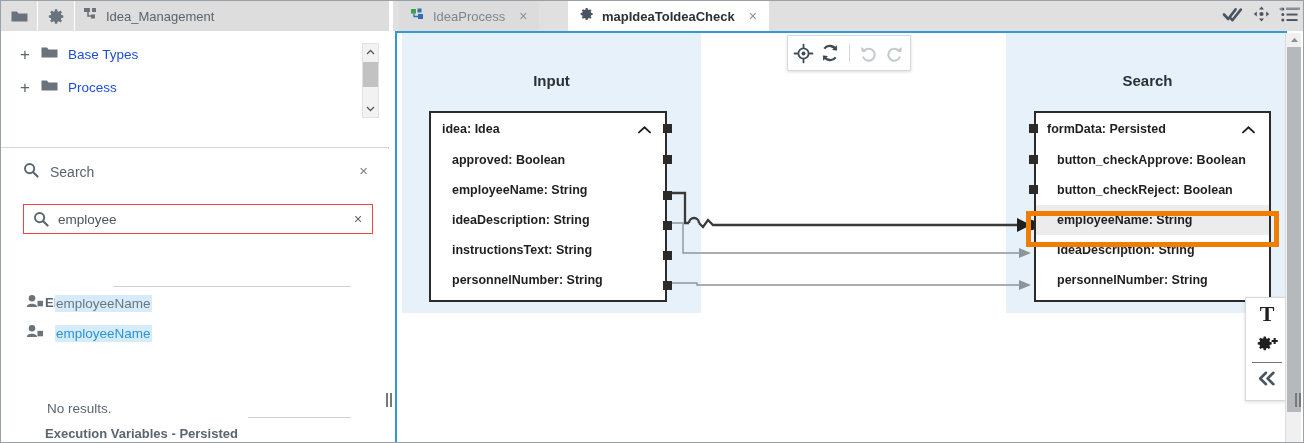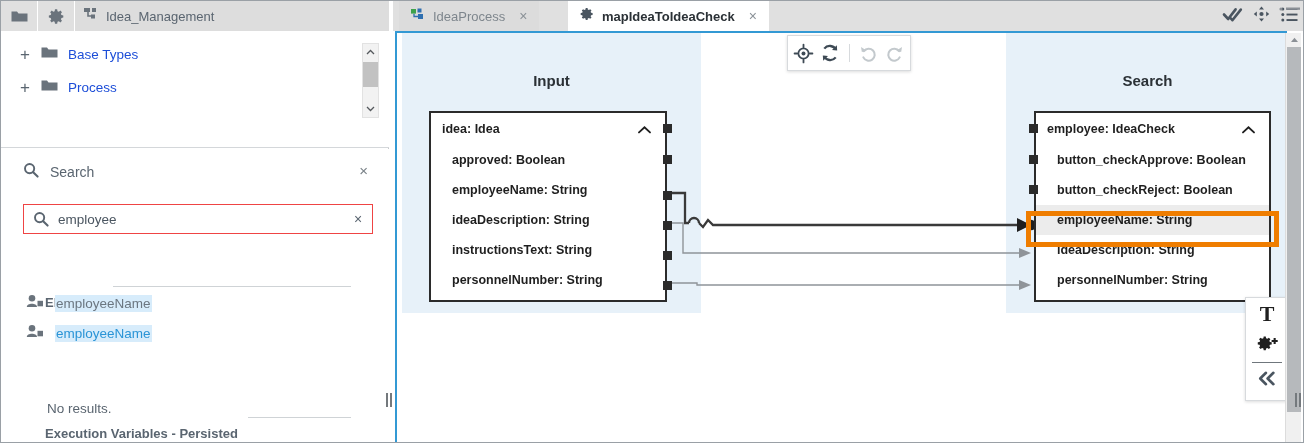--- a/index.html
+++ b/index.html
@@ -569,21 +569,21 @@
         <span class="port" style="top:11px;"></span>
         <span class="port" style="top:42px;"></span>
         <span class="port" style="top:78px;"></span>
         <span class="port" style="top:108px;"></span>
         <span class="port" style="top:138px;"></span>
         <span class="port" style="top:168px;"></span>
       </div>
 
       <div class="node-box" id="node-output">
         <div class="node-head">
-          <span>employee: IdeaCheck</span>
+          <span>formData: Persisted</span>
           <span class="node-chevron">
             <svg width="13" height="8" viewBox="0 0 13 8">
                 <path d="M1 6.4 L6.5 1.4 L12 6.4" stroke="#1f1f1f" stroke-width="1.9" fill="none" stroke-linecap="round"></path>
               </svg>
           </span>
         </div>
         <div class="node-field" style="top:62px;">
           <span>button_checkReject: Boolean</span>
         </div>
         <div class="node-field" style="top:32px;">

